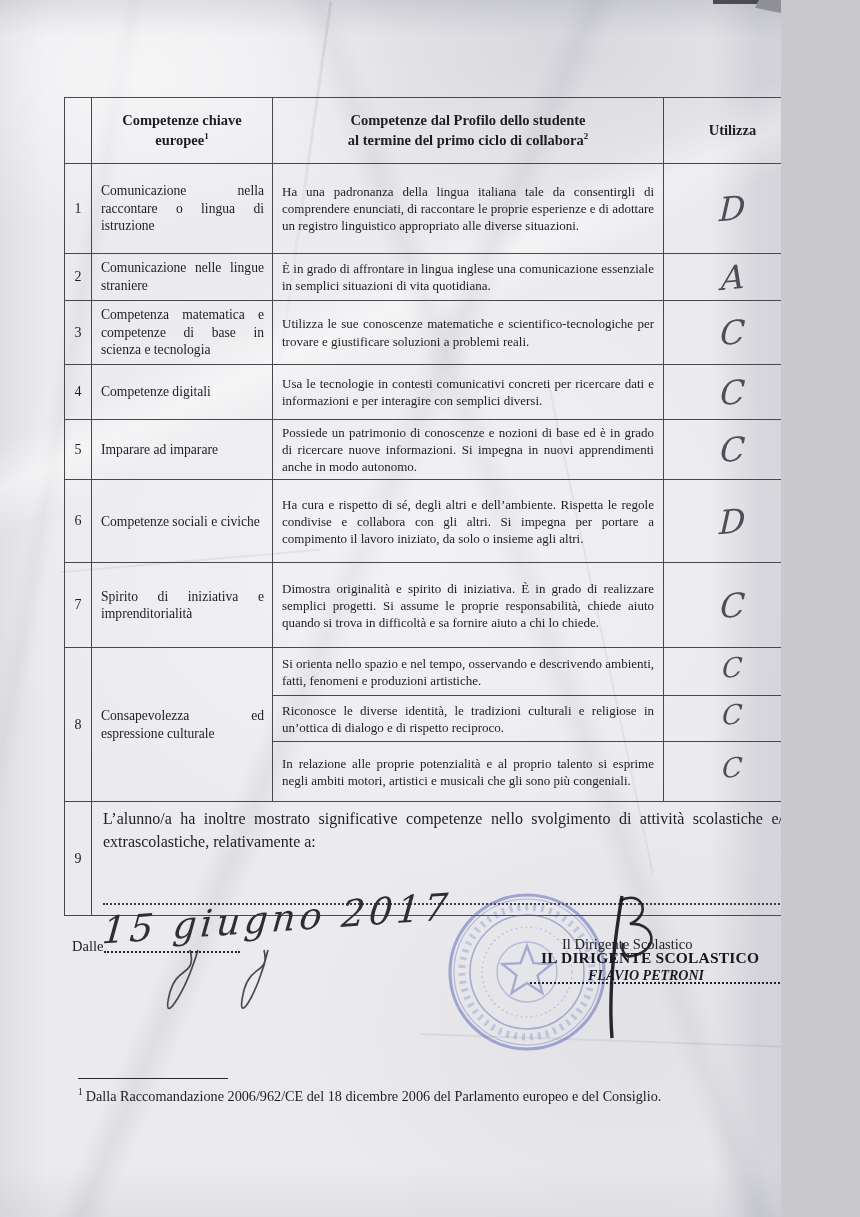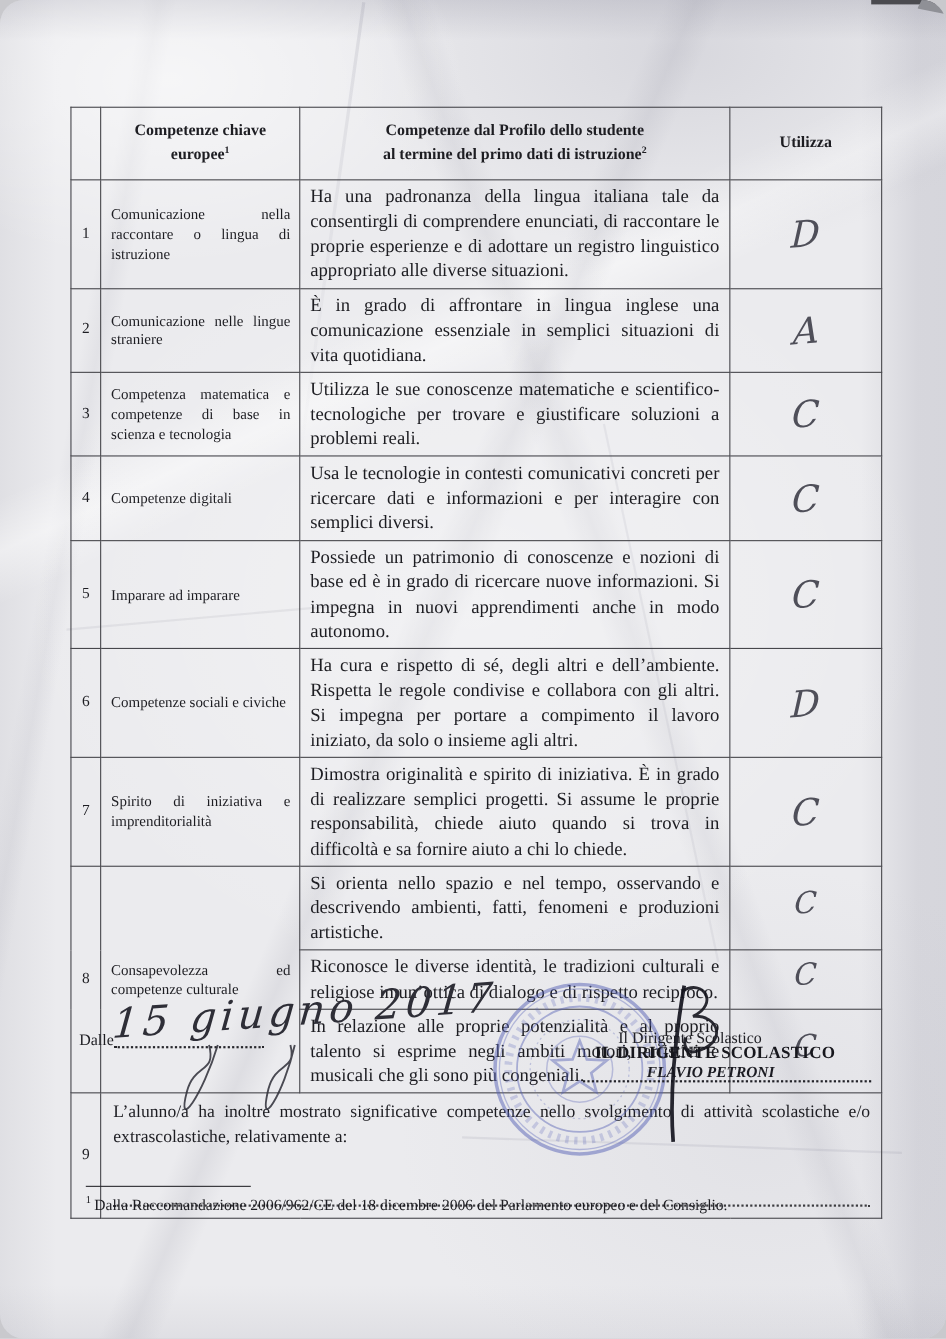--- a/index.html
+++ b/index.html
@@ -1,19 +1,19 @@
 <!DOCTYPE html>
 <html><head>
 <meta charset="utf-8">
 <style>
   * { margin:0; padding:0; box-sizing:border-box; }
   html,body { width:860px; height:1217px; }
   body { font-family:"Liberation Serif", serif; background:#c9c9cd; overflow:hidden; }
 
-  .scan { position:relative; width:860px; height:1217px; overflow:hidden;border-radius:22px; }
+  .scan { position:relative; width:781px; height:1217px; overflow:hidden; }
 
   
   .paper {
     position:absolute; inset:0;
     background-color:#ebebee;
     background-image:
       radial-gradient(ellipse 420px 260px at 18% 6%, rgba(255,255,255,.55), transparent 65%),
       radial-gradient(ellipse 520px 300px at 72% 4%, rgba(165,165,178,.28), transparent 60%),
       radial-gradient(ellipse 600px 500px at 50% 45%, rgba(255,255,255,.35), transparent 70%),
       radial-gradient(ellipse 500px 380px at 80% 85%, rgba(190,190,200,.20), transparent 65%),
@@ -31,21 +31,21 @@
   .crease.c4 { left:420px; top:1040px; width:400px; height:2px; background:rgba(130,130,148,.14); transform:rotate(2deg); }
   .corner-artifact-top { position:absolute; top:0; right:0; width:68px; height:4px; background:#4b4b50; }
   .corner-artifact-top2 { position:absolute; top:0; right:0; width:26px; height:13px; background:#8f9096; clip-path:polygon(15% 0,100% 0,100% 100%,0 60%); }
 
   
   table.cert { position:absolute; left:64px; top:97px; width:737px; border-collapse:collapse; table-layout:fixed; }
   table.cert td, table.cert th { border:1.4px solid #47474c; vertical-align:middle; color:#1d1d22; }
   table.cert th { font-weight:bold; font-size:14.5px; line-height:1.35; text-align:center; padding:4px 8px; }
   td.num { text-align:center; font-size:14px; }
   td.key { font-size:13.6px; line-height:1.3; text-align:justify; padding:4px 8px 4px 9px; }
-  td.prof { font-size:17px; line-height:1.32; text-align:justify; padding:4px 9px; }
+  td.prof { font-size:13px; line-height:1.32; text-align:justify; padding:4px 9px; }
   td.lvl { text-align:center; }
   td.row9cell { font-size:16px; line-height:1.4; text-align:justify; padding:6px 10px 10px 11px; vertical-align:top; }
   .dotline { border-bottom:2px dotted #3c3c40; height:52px; width:100%; }
   sup { font-size:9px; }
 
   
   .hand {
     display:inline-block;
     font-family:"DejaVu Serif", serif; font-style:italic; font-weight:normal;
     font-size:33px; color:#3a3a45; opacity:.88;
@@ -98,21 +98,21 @@
         <col style="width:138px">
     </colgroup>
     <tbody>
         <tr style="height:66px">
       <th></th>
       <th>
         <span>Competenze chiave europee</span><sup>1</sup>
       </th>
       <th>
         <span style="display:block">Competenze dal Profilo dello studente</span>
-        <span>al termine del primo dati di istruzione</span><sup>2</sup>
+        <span>al termine del primo ciclo di collabora</span><sup>2</sup>
       </th>
       <th><span>Utilizza</span></th>
     </tr>
 
     <tr style="height:90px">
       <td class="num">1</td>
       <td class="key">Comunicazione nella raccontare o lingua di istruzione</td>
       <td class="prof">Ha una padronanza della lingua italiana tale da consentirgli di comprendere enunciati, di raccontare le proprie esperienze e di adottare un registro linguistico appropriato alle diverse situazioni.</td>
       <td class="lvl"><span class="hand">D</span></td>
     </tr>
@@ -148,21 +148,21 @@
     </tr>
     <tr style="height:85px">
       <td class="num">7</td>
       <td class="key">Spirito di iniziativa e imprenditorialità</td>
       <td class="prof">Dimostra originalità e spirito di iniziativa. È in grado di realizzare semplici progetti. Si assume le proprie responsabilità, chiede aiuto quando si trova in difficoltà e sa fornire aiuto a chi lo chiede.</td>
       <td class="lvl"><span class="hand">C</span></td>
     </tr>
 
     <tr class="sub" style="height:48px">
       <td class="num" rowspan="3">8</td>
-      <td class="key" rowspan="3">Consapevolezza ed competenze culturale</td>
+      <td class="key" rowspan="3">Consapevolezza ed espressione culturale</td>
       <td class="prof">Si orienta nello spazio e nel tempo, osservando e descrivendo ambienti, fatti, fenomeni e produzioni artistiche.</td>
       <td class="lvl"><span class="hand">C</span></td>
     </tr>
     <tr class="sub" style="height:46px">
       <td class="prof">Riconosce le diverse identità, le tradizioni culturali e religiose in un’ottica di dialogo e di rispetto reciproco.</td>
       <td class="lvl"><span class="hand">C</span></td>
     </tr>
     <tr class="sub" style="height:60px">
       <td class="prof">In relazione alle proprie potenzialità e al proprio talento si esprime negli ambiti motori, artistici e musicali che gli sono più congeniali.</td>
       <td class="lvl"><span class="hand">C</span></td>

